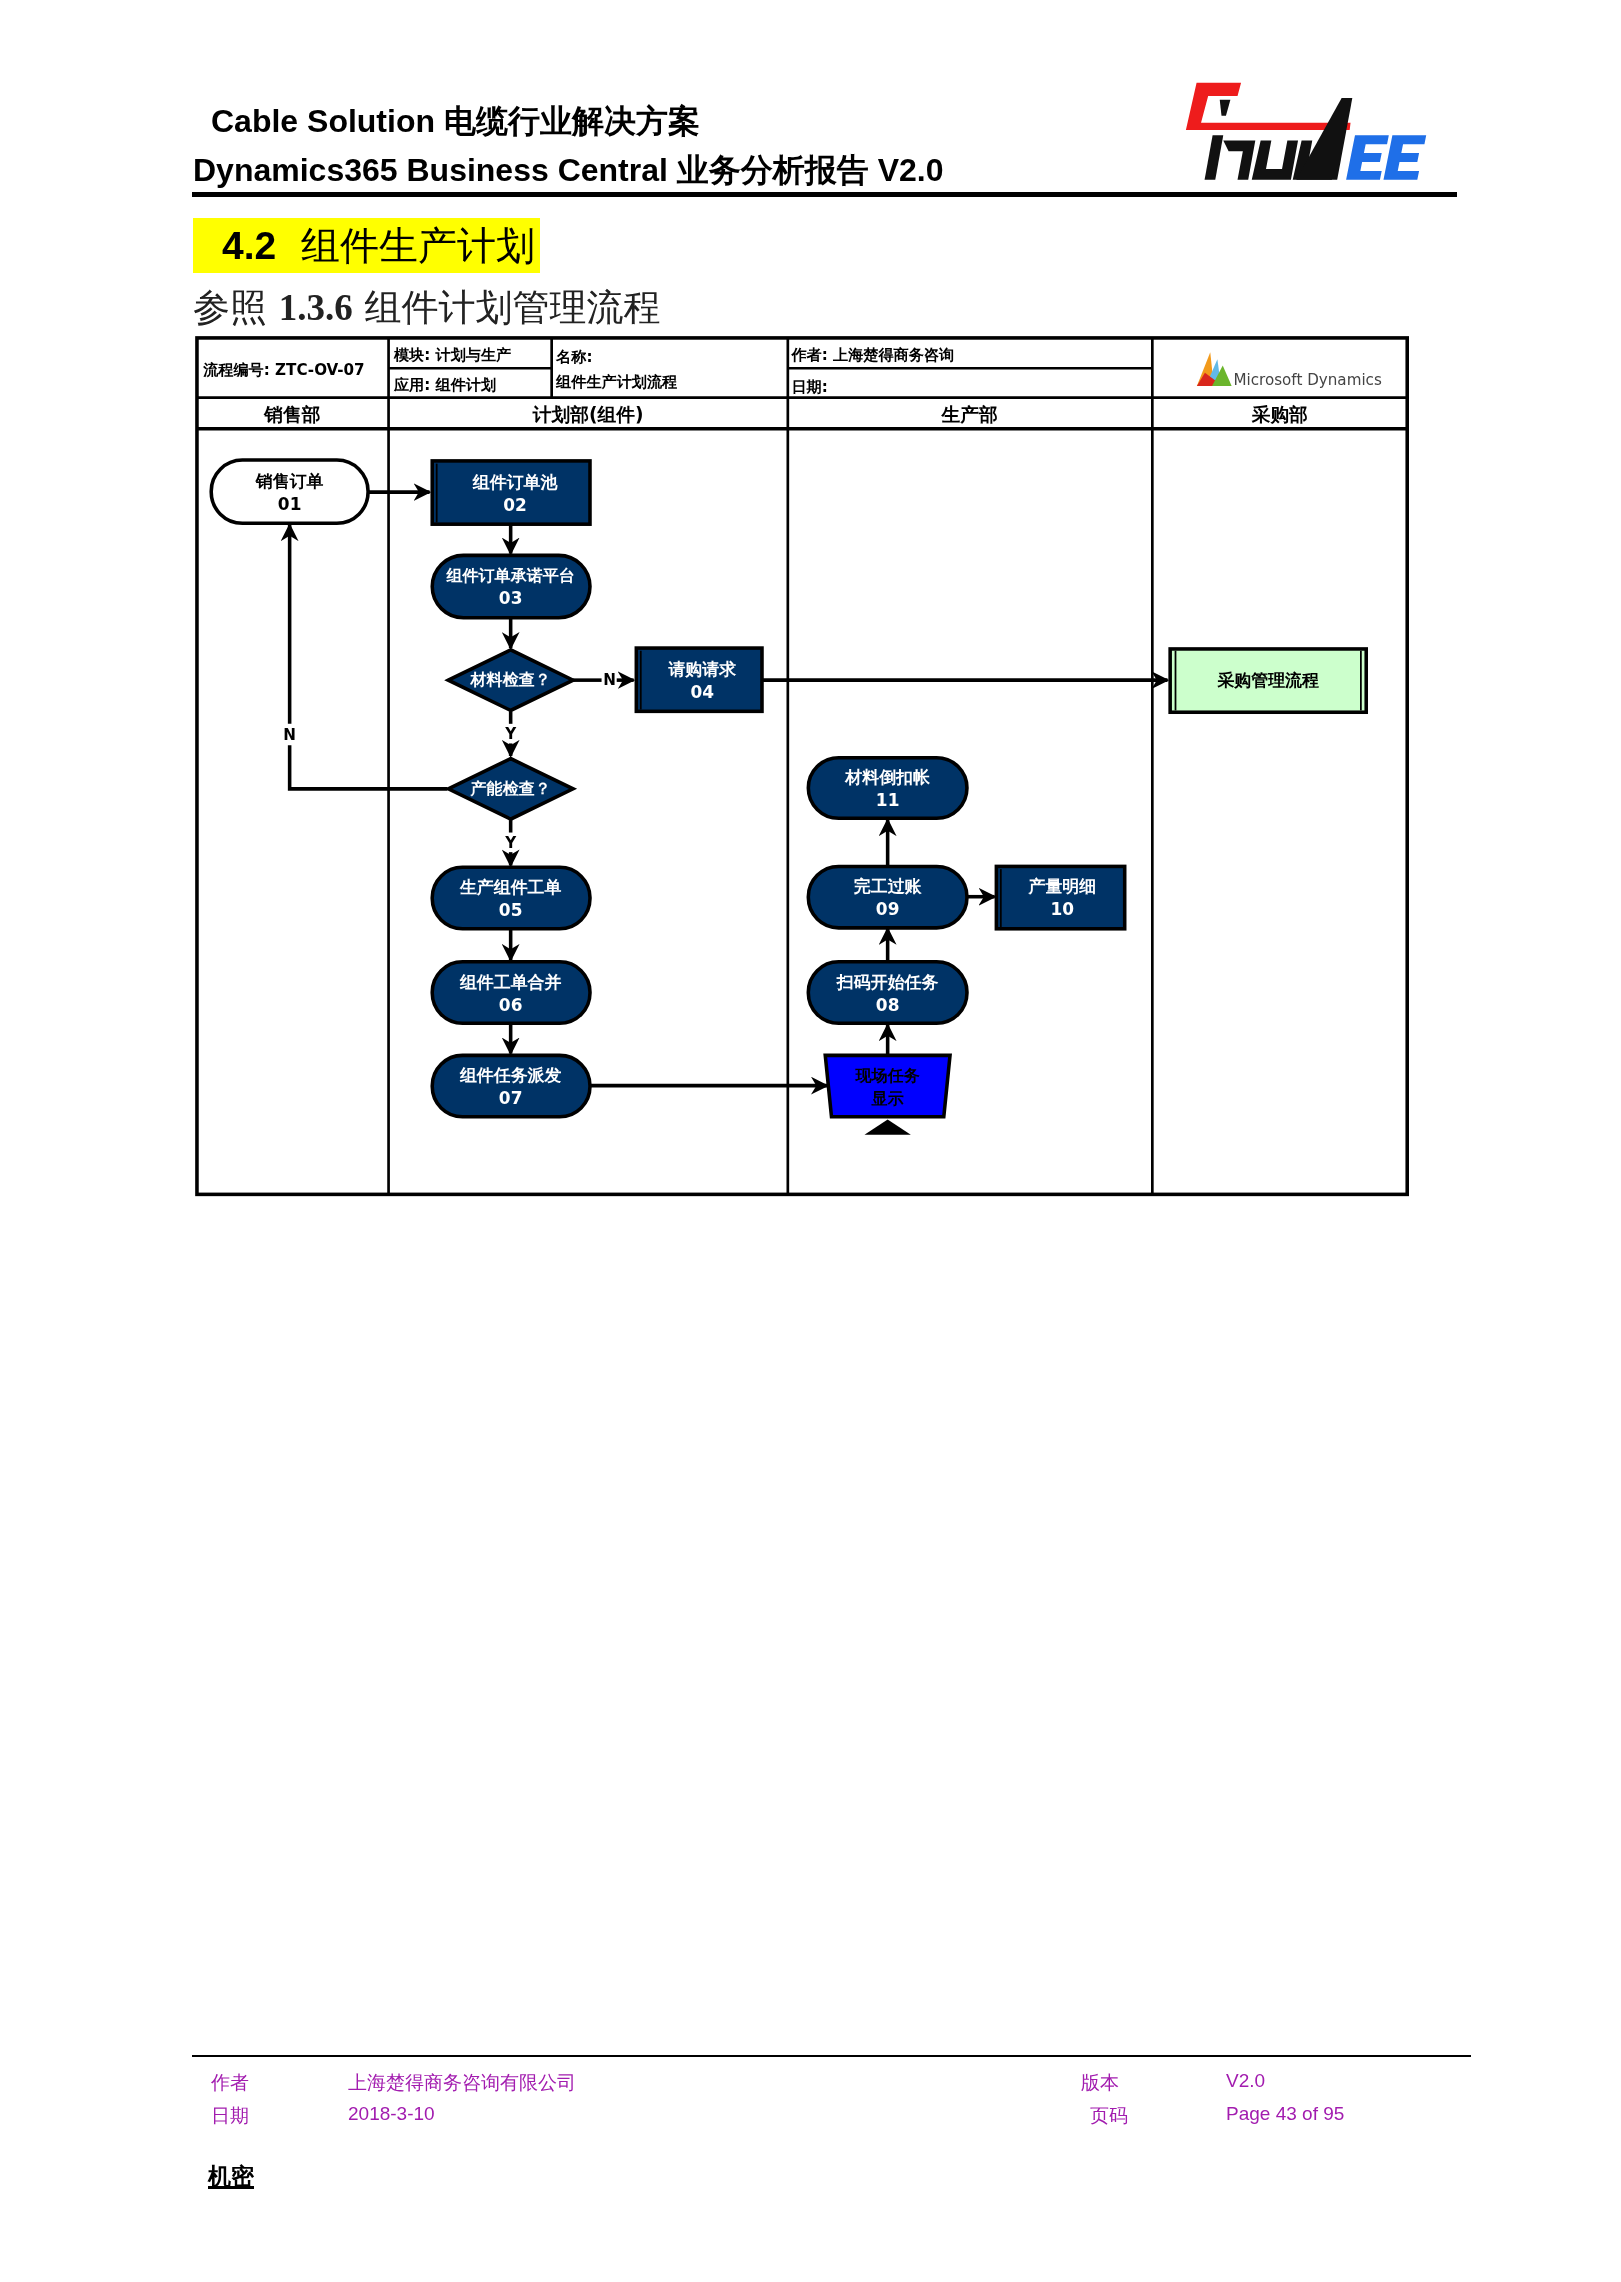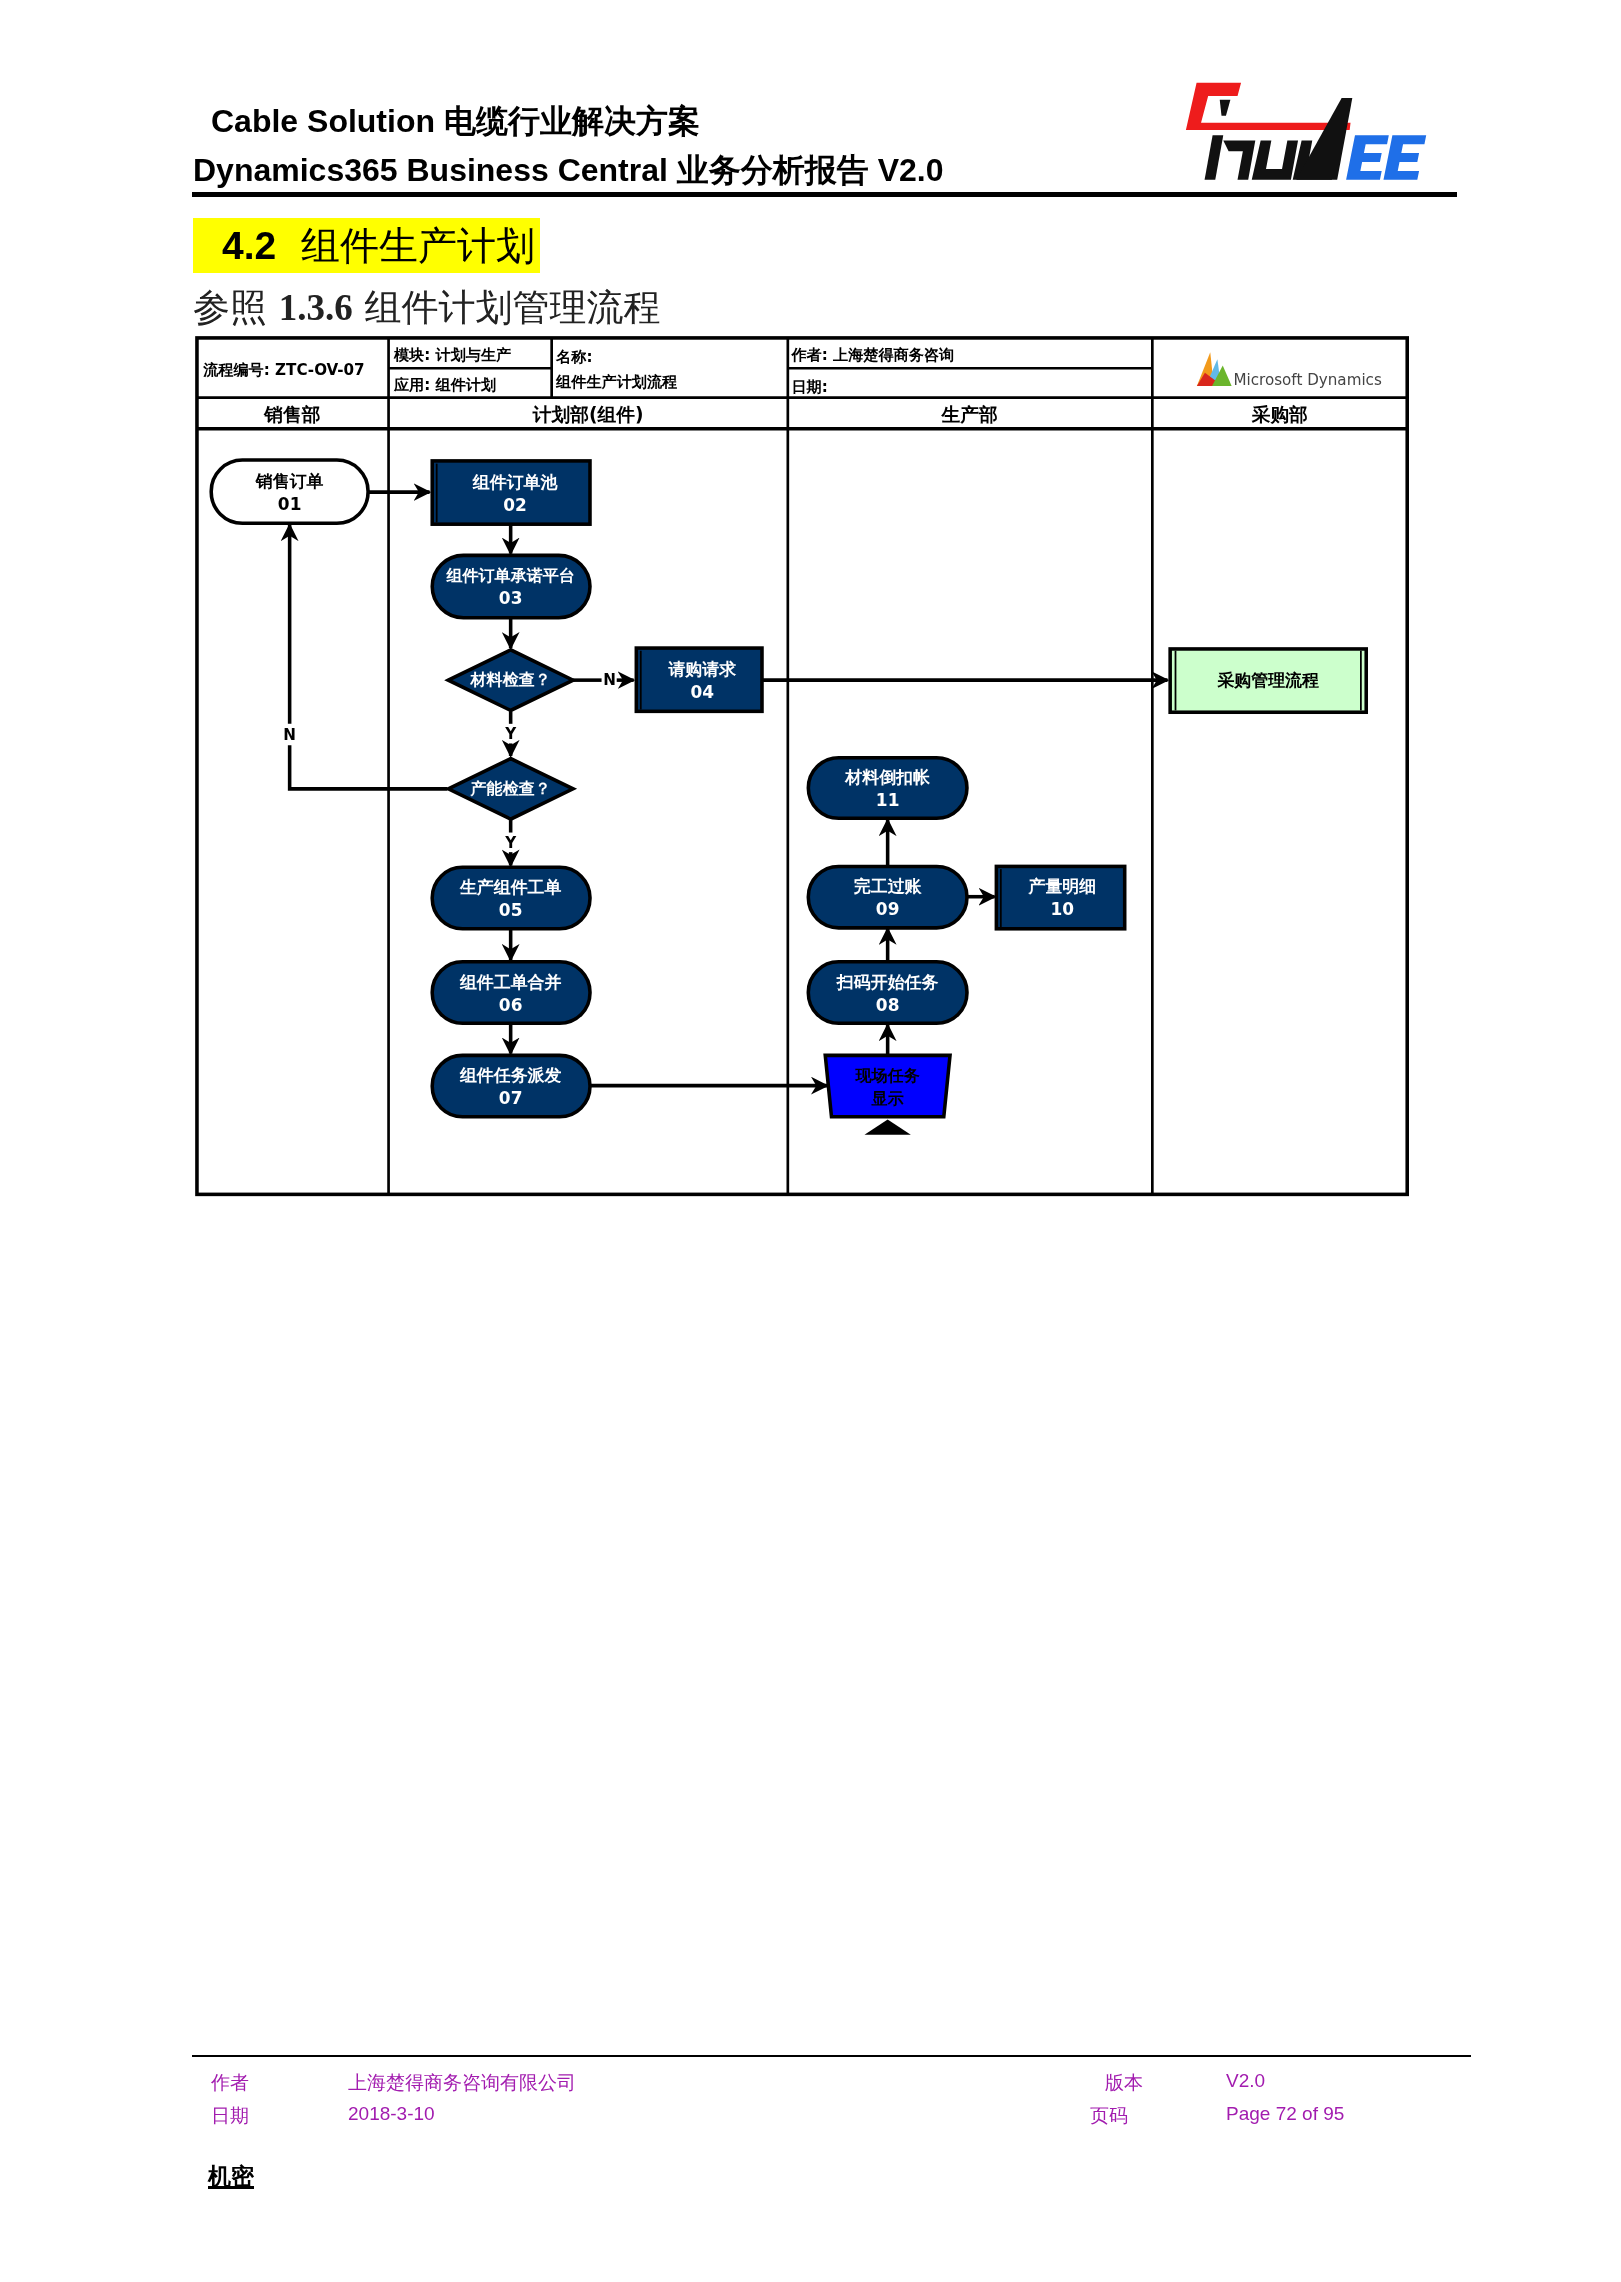--- a/index.html
+++ b/index.html
@@ -185,18 +185,18 @@
     <text x="996" y="1213" fill="#000" font-size="18">现场任务</text>
     <text x="996" y="1239" fill="#000" font-size="18">显示</text>
   </g>
 </svg>
 
 <div class="abs footer-rule"></div>
 <div class="abs ft" style="left:211px; top:2070px;">作者</div>
 <div class="abs ft" style="left:348px; top:2070px;">上海楚得商务咨询有限公司</div>
 <div class="abs ft" style="left:211px; top:2103px;">日期</div>
 <div class="abs ft ft-latin" style="left:348px; top:2103px;">2018-3-10</div>
-<div class="abs ft" style="left:1105px; top:2070px;font-family:Liberation Mono, monospace;">版本</div>
+<div class="abs ft" style="left:1081px; top:2070px;font-family:Liberation Mono, monospace;">版本</div>
 <div class="abs ft ft-latin" style="left:1226px; top:2070px;text-align:center;">V2.0</div>
 <div class="abs ft" style="left:1090px; top:2103px;">页码</div>
-<div class="abs ft ft-latin" style="left:1226px; top:2103px;">Page 72 of 95</div>
+<div class="abs ft ft-latin" style="left:1226px; top:2103px;">Page 43 of 95</div>
 <div class="abs confid">机密</div>
 
 
 </body></html>

